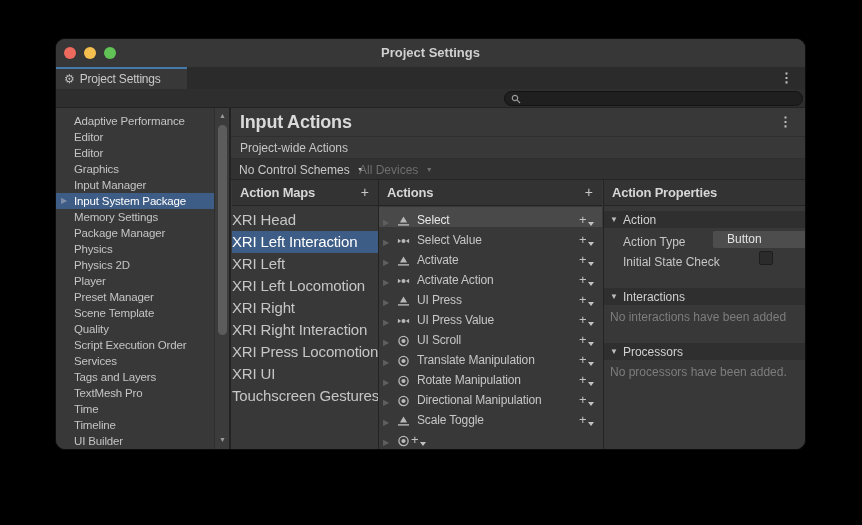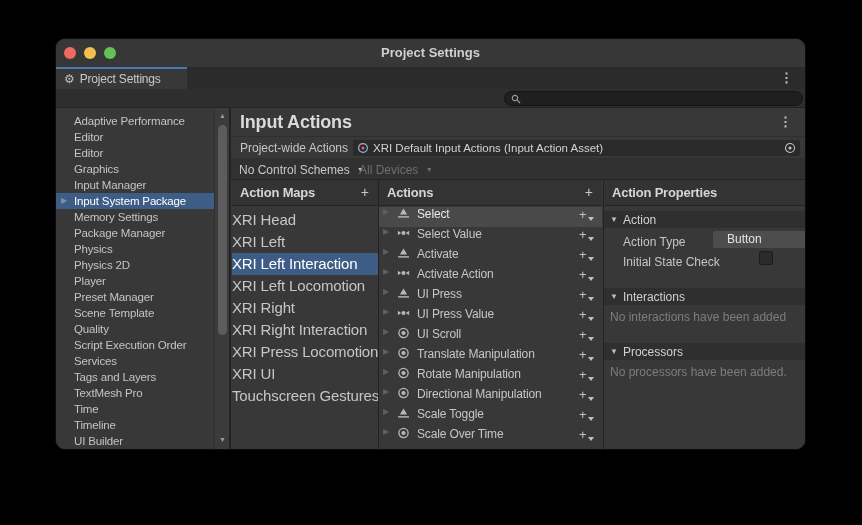--- a/index.html
+++ b/index.html
@@ -92,21 +92,21 @@
                       font-weight:bold; color:#d6d6d6; letter-spacing:-.2px; }
   .col-header .plus { position:absolute; right:9px; top:0; line-height:25px; font-size:14px;
                       color:#c8c8c8; cursor:default; }
 
   .map-row { position:relative; height:22px; line-height:22px; padding-left:0; font-size:15px;
              color:#c6c6c6; white-space:nowrap; cursor:default; letter-spacing:-.15px; }
   .map-row.sel { background:#3e5d86; color:#fff; }
   .map-list { position:absolute; left:0; right:0; top:29px; }
 
   .act-list { position:absolute; left:0; right:0; top:27px; }
-  .act-row { position:relative; height:20px; display:flex; align-items:flex-start; cursor:default; }
+  .act-row { position:relative; height:20px; display:flex; align-items:flex-end; cursor:default; }
   .act-row.sel { background:#494949; }
   .act-row .fold { flex:0 0 auto; width:14px; text-align:center; font-size:8px; color:#5f5f5f; }
   .act-row .aicon { flex:0 0 auto; width:15px; height:12px; margin-left:3px; }
   .act-row .alabel { flex:1; font-size:12px; color:#c6c6c6; margin-left:6px; white-space:nowrap;
                      overflow:hidden; letter-spacing:-.15px; }
   .act-row.sel .alabel { color:#e9e9e9; }
   .addb { position:relative; flex:0 0 auto; width:20px; font-size:13px; color:#c2c2c2;
           text-align:left; margin-right:3px; cursor:default; }
   .addb::after { content:""; position:absolute; left:9px; bottom:1px; border-left:3px solid transparent;
                  border-right:3px solid transparent; border-top:4px solid #c2c2c2; }
@@ -214,54 +214,42 @@
     </div>
     <div class="main-divider"></div>
 
     <div class="main-title-row">
       <span class="main-title">Input Actions</span>
       <span class="kebab">⋮</span>
     </div>
 
     <div class="pw-row">
       <span class="pw-label">Project-wide Actions</span>
-      <div class="obj-field">
-        <svg width="12" height="12" viewBox="0 0 12 12">
-          <circle cx="6" cy="6" r="4.4" fill="none" stroke="#8fb6e8" stroke-width="1.2"></circle>
-          <circle cx="6" cy="6" r="1.5" fill="#e8604f"></circle>
-          <path d="M2.2 3.2 A4.6 4.6 0 0 1 5 1.6" fill="none" stroke="#e8604f" stroke-width="1.3"></path>
-        </svg>
-        <span class="txt">XRI Default Input Actions (Input Action Asset)</span>
-        <svg class="obj-picker" width="12" height="12" viewBox="0 0 12 12">
-          <circle cx="6" cy="6" r="4.5" fill="none" stroke="#c0c0c0" stroke-width="1.1"></circle>
-          <circle cx="6" cy="6" r="1.6" fill="#c0c0c0"></circle>
-        </svg>
-      </div>
     </div>
 
     <div class="cs-row">
       <span class="dd schemes">
         <span>No Control Schemes</span>
         <span class="caret">▼</span>
       </span>
       <span class="dd devices">
         <span>All Devices</span>
         <span class="caret">▼</span>
       </span>
     </div>
 
     <div class="col col-maps">
       <div class="col-header">
         <span class="htxt">Action Maps</span>
         <span class="plus">+</span>
       </div>
       <div class="map-list">
         <div class="map-row">XRI Head</div>
+        <div class="map-row sel">XRI Left Interaction</div>
         <div class="map-row">XRI Left</div>
-        <div class="map-row sel">XRI Left Interaction</div>
         <div class="map-row">XRI Left Locomotion</div>
         <div class="map-row">XRI Right</div>
         <div class="map-row">XRI Right Interaction</div>
         <div class="map-row">XRI Press Locomotion</div>
         <div class="map-row">XRI UI</div>
         <div class="map-row">Touchscreen Gestures</div>
       </div>
     </div>
     <div class="col-div d1"></div>
 
@@ -357,21 +345,20 @@
               <use href="#i-btn"></use>
             </svg>
           <span class="alabel">Scale Toggle</span>
           <span class="addb">+</span>
         </div>
         <div class="act-row">
           <span class="fold">▶</span>
           <svg class="aicon" viewBox="0 0 14 12">
               <use href="#i-vec"></use>
             </svg>
-          <span class="alabel">Scale Over Time</span>
           <span class="addb">+</span>
         </div>
       </div>
     </div>
     <div class="col-div d2"></div>
 
     <div class="col col-props">
       <div class="col-header">
         <span class="htxt">Action Properties</span>
       </div>

